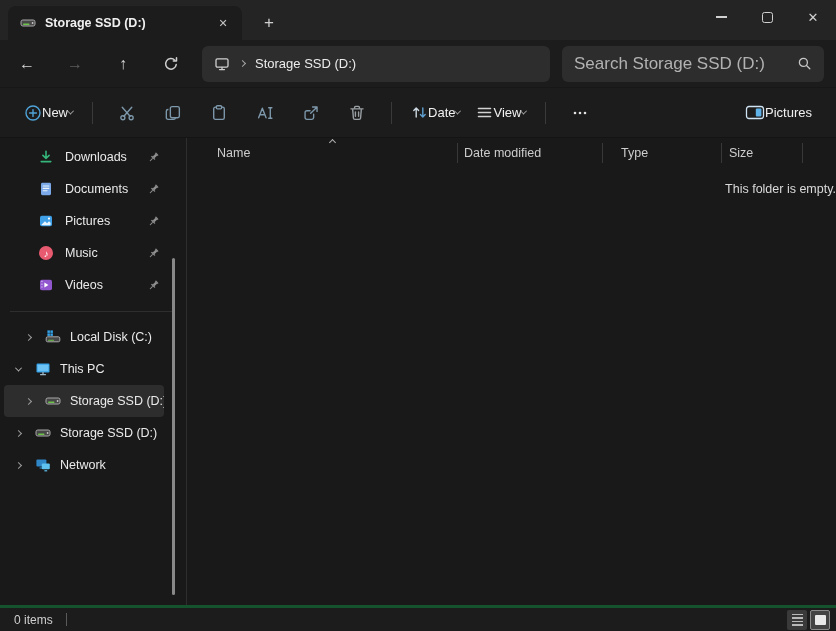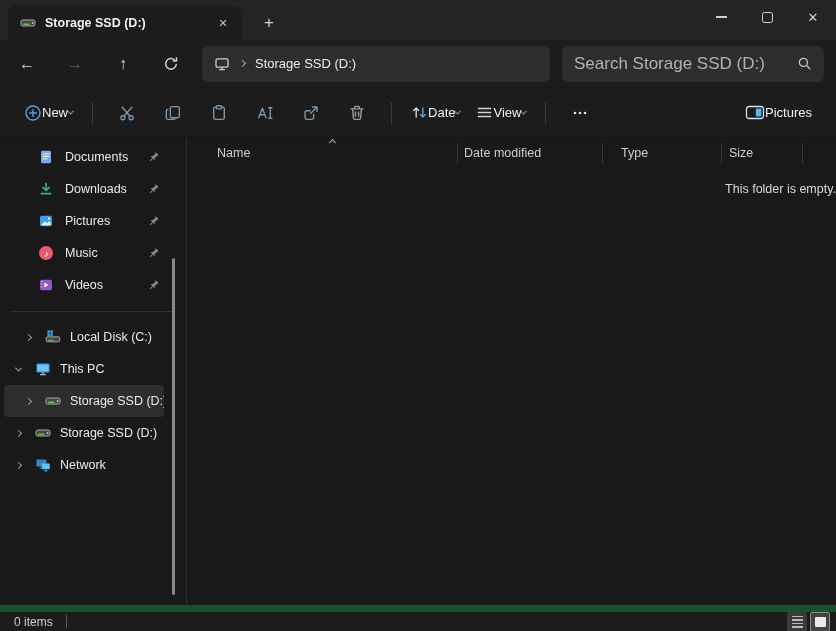--- a/index.html
+++ b/index.html
@@ -77,21 +77,21 @@
     font-size:9.5px; display:flex; align-items:center; justify-content:center; }
   
   .main { position:relative; flex:1; }
   .cols-header { position:relative; height:30px; }
   .col-cell { position:absolute; top:8px; font-size:12.5px; color:#cdcdcd; white-space:nowrap; }
   .col-sep { position:absolute; top:5px; width:1px; height:20px; background:#383838; }
   .sort-caret { position:absolute; top:2px; left:143px; }
   .empty-msg { position:absolute; top:44px; left:0; right:0; text-align:right; font-size:12.5px; color:#dadada; }
   
   .statusbar { position:absolute; left:0; right:0; bottom:0; height:26px; background:#1c1c1c;
-    border-top:7px solid #14532d; display:flex; align-items:center; padding:0 6px 0 14px; }
+    border-top:3px solid #14532d; display:flex; align-items:center; padding:0 6px 0 14px; }
   .status-text { font-size:12px; color:#cfcfcf; }
   .status-sep { width:1px; height:13px; background:#5a5a5a; margin-left:13px; }
   .status-spacer { flex:1; }
   .view-toggle { width:20px; height:20px; margin-left:3px; border-radius:2px;
     display:flex; align-items:center; justify-content:center; }
   .view-toggle.list { background:#3a3a3a; }
   .view-toggle.thumb { background:#434343; border:1px solid #8a8a8a; }
   .thumb-fill { width:11px; height:10px; background:#e9e9e9; border-radius:1px; }
   .list-lines { display:flex; flex-direction:column; gap:2px; }
   .list-lines span { display:block; width:11px; height:1.5px; background:#b9b9b9; }
@@ -250,54 +250,54 @@
     </div>
   </div>
 
   <div class="body">
 
     <div class="sidebar">
 
       <div class="side-row pinned-row">
         <span class="icon16">
           <svg width="16" height="16" viewBox="0 0 16 16">
+            <path d="M8 2.2v7M4.9 6.4L8 9.5l3.1-3.1" fill="none" stroke="#35b57a" stroke-width="1.6" stroke-linecap="round" stroke-linejoin="round"></path>
+            <path d="M3.2 12.6h9.6" stroke="#35b57a" stroke-width="1.6" stroke-linecap="round"></path>
+          </svg>
+        </span>
+        <span class="side-label">Downloads</span>
+        <span class="pin">
+          <svg width="13" height="13" viewBox="0 0 13 13" fill="#8f8f8f">
+            <g transform="rotate(45 6.5 6.5)">
+              <rect x="4.6" y="1.2" width="3.8" height="1.4" rx=".6"></rect>
+              <rect x="5.3" y="2.4" width="2.4" height="4"></rect>
+              <rect x="4" y="6.2" width="5" height="1.4" rx=".6"></rect>
+              <rect x="6" y="7.6" width="1" height="4" rx=".5"></rect>
+            </g>
+          </svg>
+        </span>
+      </div>
+
+      <div class="side-row pinned-row">
+        <span class="icon16">
+          <svg width="16" height="16" viewBox="0 0 16 16">
             <rect x="3" y="1.8" width="10" height="12.4" rx="1.4" fill="#7aa8e8"></rect>
             <path d="M5.2 5h5.6M5.2 7.4h5.6M5.2 9.8h3.8" stroke="#e9f1fb" stroke-width="1.1" stroke-linecap="round"></path>
           </svg>
         </span>
         <span class="side-label">Documents</span>
         <span class="pin">
           <svg width="13" height="13" viewBox="0 0 13 13" fill="#8f8f8f">
               <g transform="rotate(45 6.5 6.5)">
                 <rect x="4.6" y="1.2" width="3.8" height="1.4" rx=".6"></rect>
                 <rect x="5.3" y="2.4" width="2.4" height="4"></rect>
                 <rect x="4" y="6.2" width="5" height="1.4" rx=".6"></rect>
                 <rect x="6" y="7.6" width="1" height="4" rx=".5"></rect>
               </g>
             </svg>
-        </span>
-      </div>
-
-      <div class="side-row pinned-row">
-        <span class="icon16">
-          <svg width="16" height="16" viewBox="0 0 16 16">
-            <path d="M8 2.2v7M4.9 6.4L8 9.5l3.1-3.1" fill="none" stroke="#35b57a" stroke-width="1.6" stroke-linecap="round" stroke-linejoin="round"></path>
-            <path d="M3.2 12.6h9.6" stroke="#35b57a" stroke-width="1.6" stroke-linecap="round"></path>
-          </svg>
-        </span>
-        <span class="side-label">Downloads</span>
-        <span class="pin">
-          <svg width="13" height="13" viewBox="0 0 13 13" fill="#8f8f8f">
-            <g transform="rotate(45 6.5 6.5)">
-              <rect x="4.6" y="1.2" width="3.8" height="1.4" rx=".6"></rect>
-              <rect x="5.3" y="2.4" width="2.4" height="4"></rect>
-              <rect x="4" y="6.2" width="5" height="1.4" rx=".6"></rect>
-              <rect x="6" y="7.6" width="1" height="4" rx=".5"></rect>
-            </g>
-          </svg>
         </span>
       </div>
 
       <div class="side-row pinned-row">
         <span class="icon16">
           <svg width="16" height="16" viewBox="0 0 16 16">
             <rect x="2" y="2.8" width="12" height="10.4" rx="1.8" fill="#3fa0e8"></rect>
             <path d="M3.4 11.8L7 8.2l2 2 2-2 1.6 1.6v1.4a1 1 0 0 1-1 1H4.4a1 1 0 0 1-1-1z" fill="#e8f4ff"></path>
             <circle cx="11" cy="5.6" r="1.1" fill="#fff"></circle>
           </svg>

